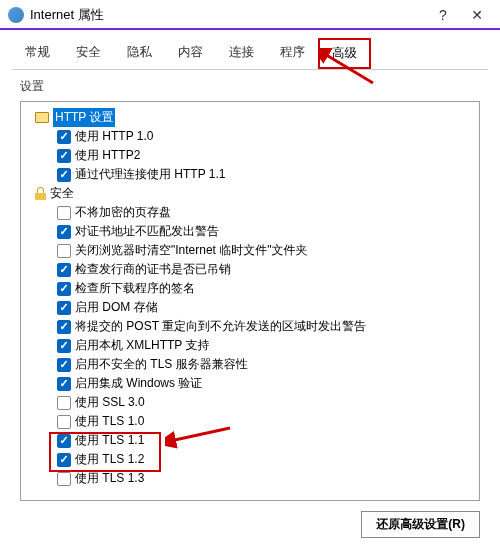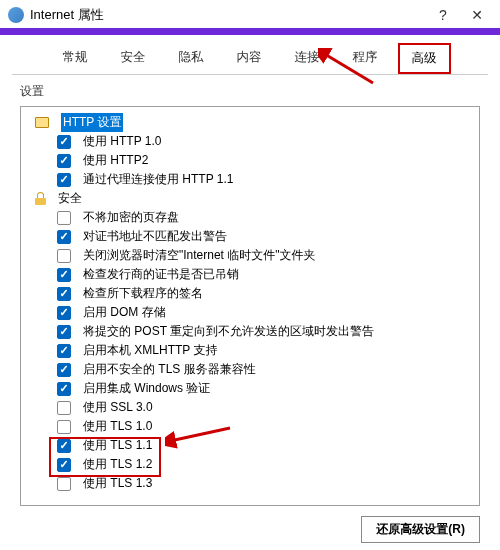--- a/index.html
+++ b/index.html
@@ -10,39 +10,38 @@
     background: #fff;
     width: 500px;
     height: 550px;
     overflow: hidden;
     position: relative;
   }
   .titlebar {
     display: flex;
     align-items: center;
     padding: 6px 6px 4px 8px;
-    border-bottom: 7px solid #6d28d9;
+    border-bottom: 2px solid #6d28d9;
   }
   .titlebar .sysicon {
     width: 16px; height: 16px;
     background: linear-gradient(135deg,#5aa0e0,#3a7fc4);
     border-radius: 50%;
     margin-right: 6px;
   }
   .titlebar .title { flex: 1; font-size: 13px; color: #000; }
   .titlebar .ctl {
     width: 34px; text-align: center;
     font-size: 14px; color: #333;
     cursor: pointer;
   }
   .tabs {
     display: flex;
     padding: 8px 12px 0 12px;
-    gap: 7px;
-    justify-content: center;
+    gap: 0;
   }
   .tab {
     padding: 5px 12px;
     font-size: 12.5px;
     color: #333;
     cursor: pointer;
     border: 1px solid transparent;
     border-bottom: none;
   }
   .tab.active {
@@ -67,21 +66,21 @@
     background: #fff;
     position: relative;
   }
   .tree {
     padding: 6px 4px;
     line-height: 19px;
   }
   .node {
     display: flex;
     align-items: center;
-    gap: 12px;
+    gap: 4px;
     padding-left: 10px;
   }
   .node.child { padding-left: 32px; }
   .folder-icon {
     display: inline-block;
     width: 14px; height: 11px;
     border: 1px solid #b8860b;
     background: #ffe08a;
     border-radius: 1px;
   }

